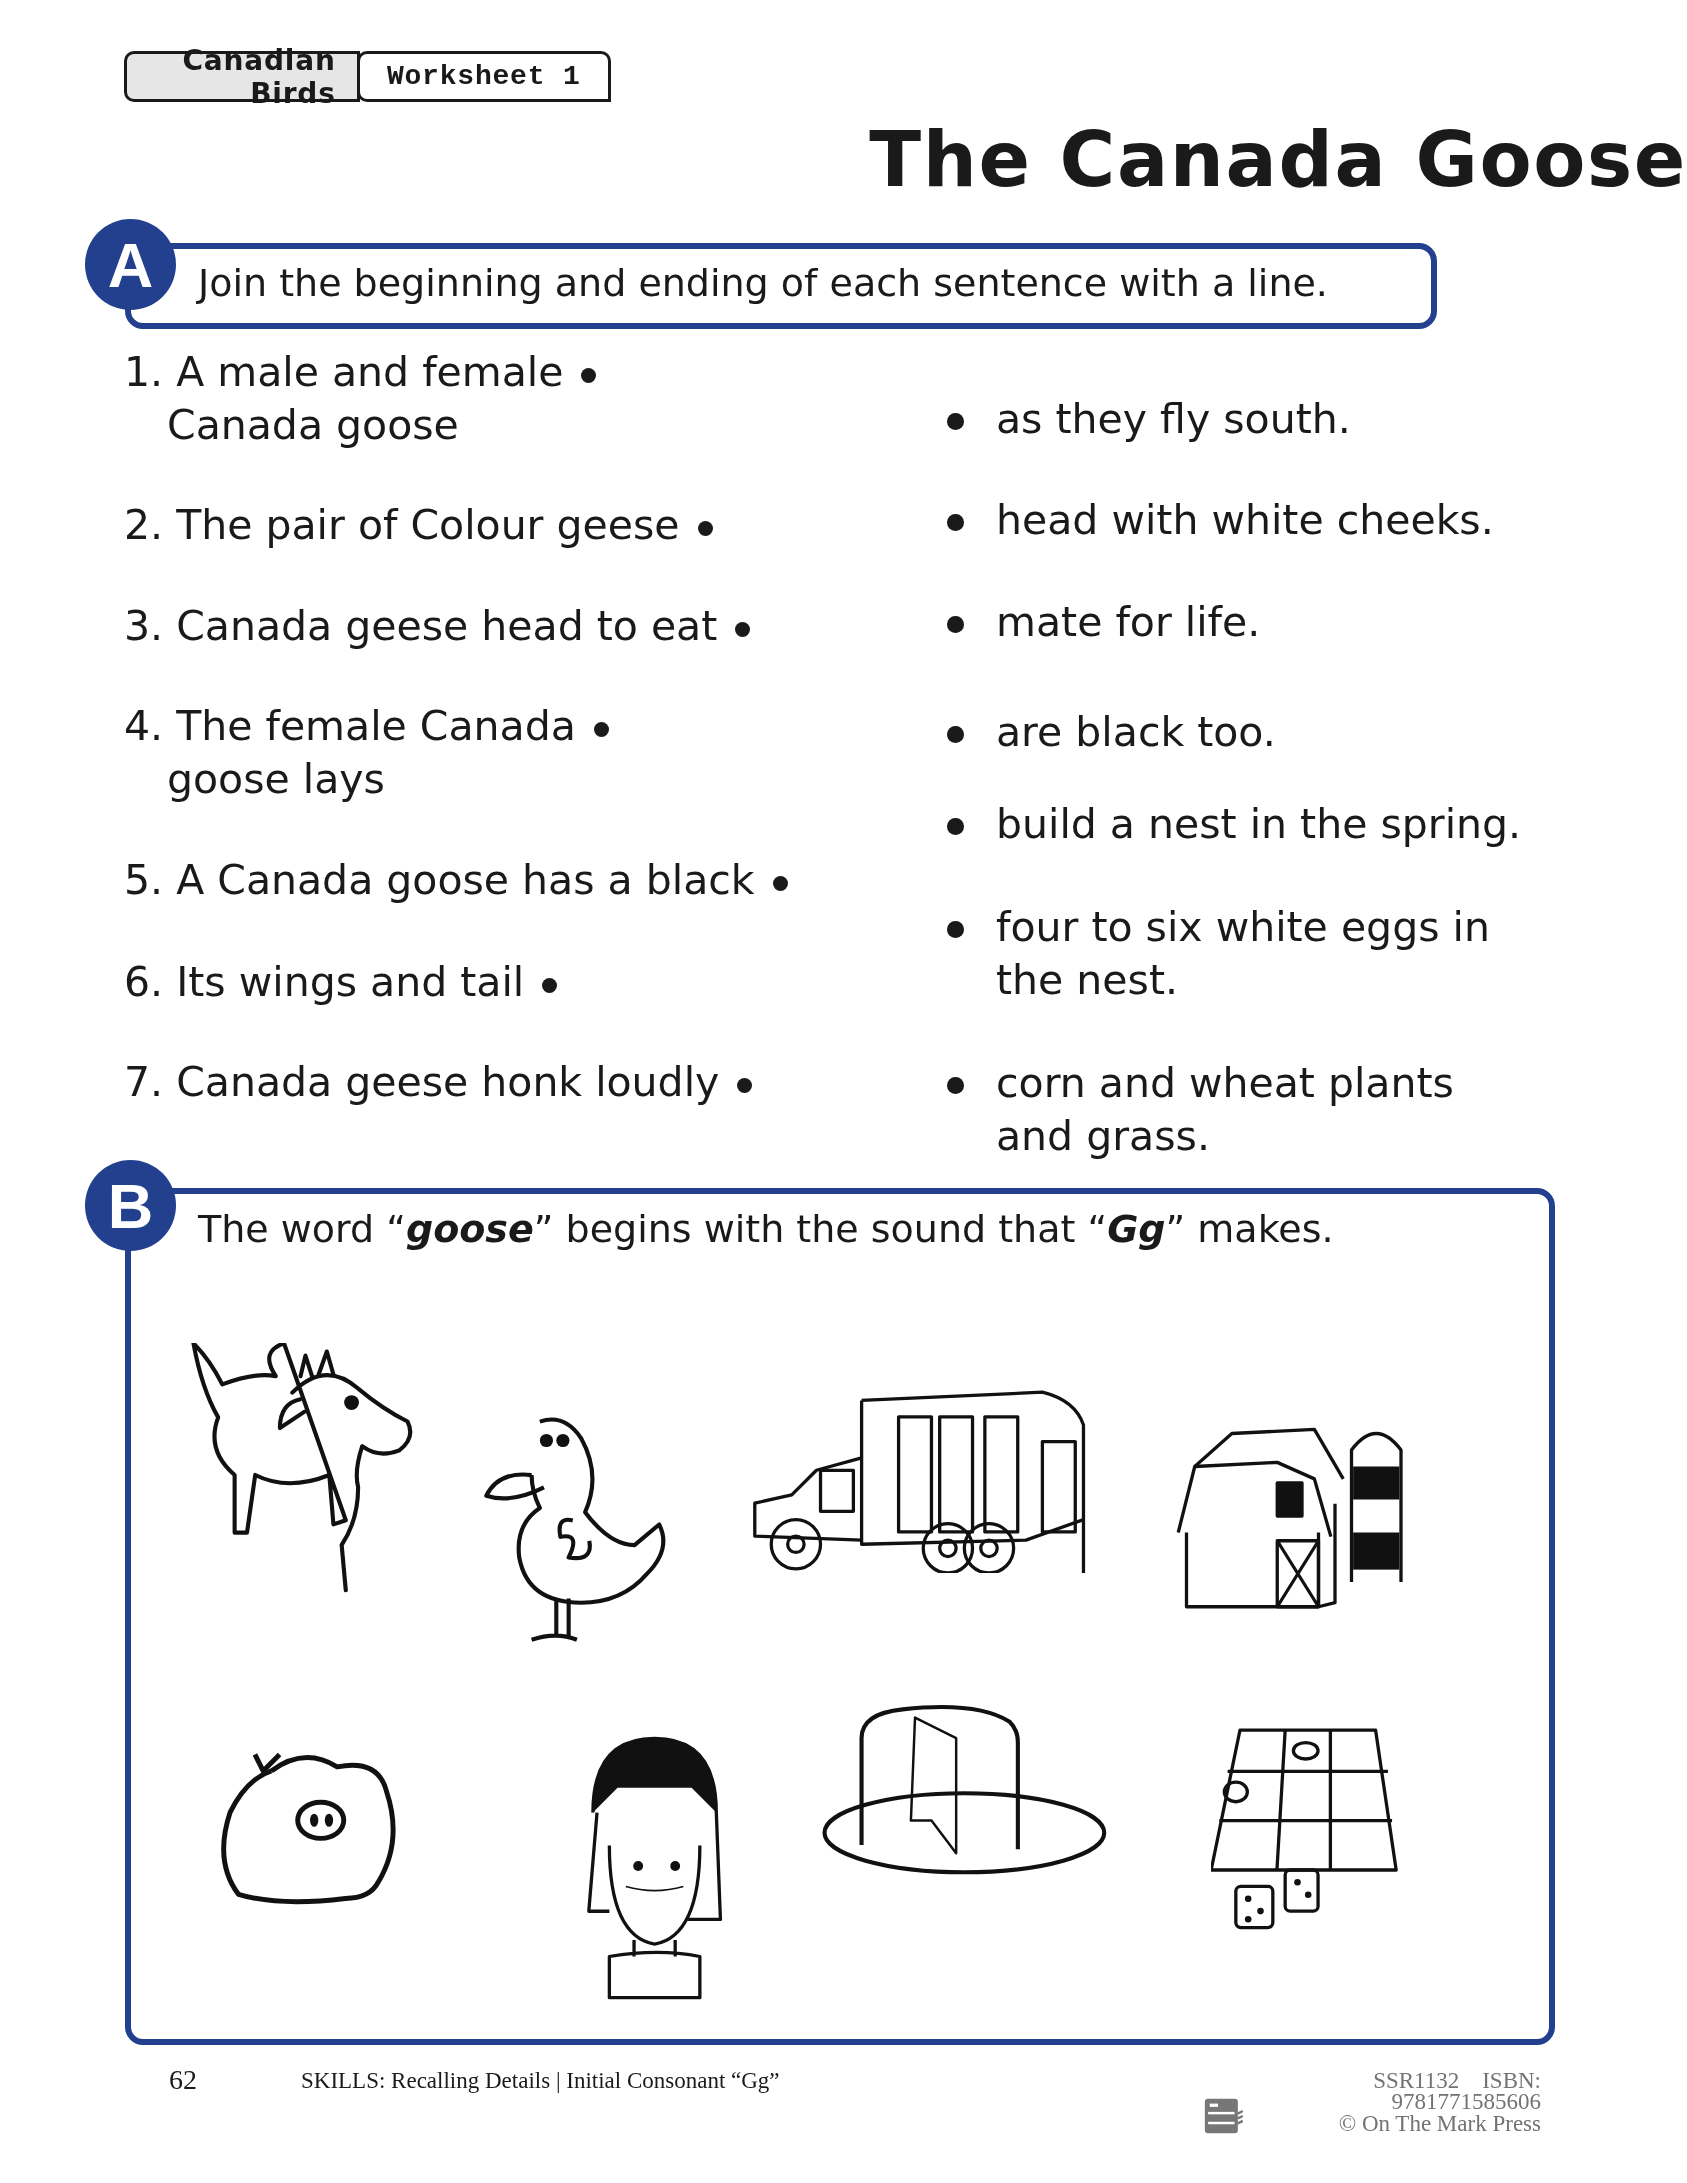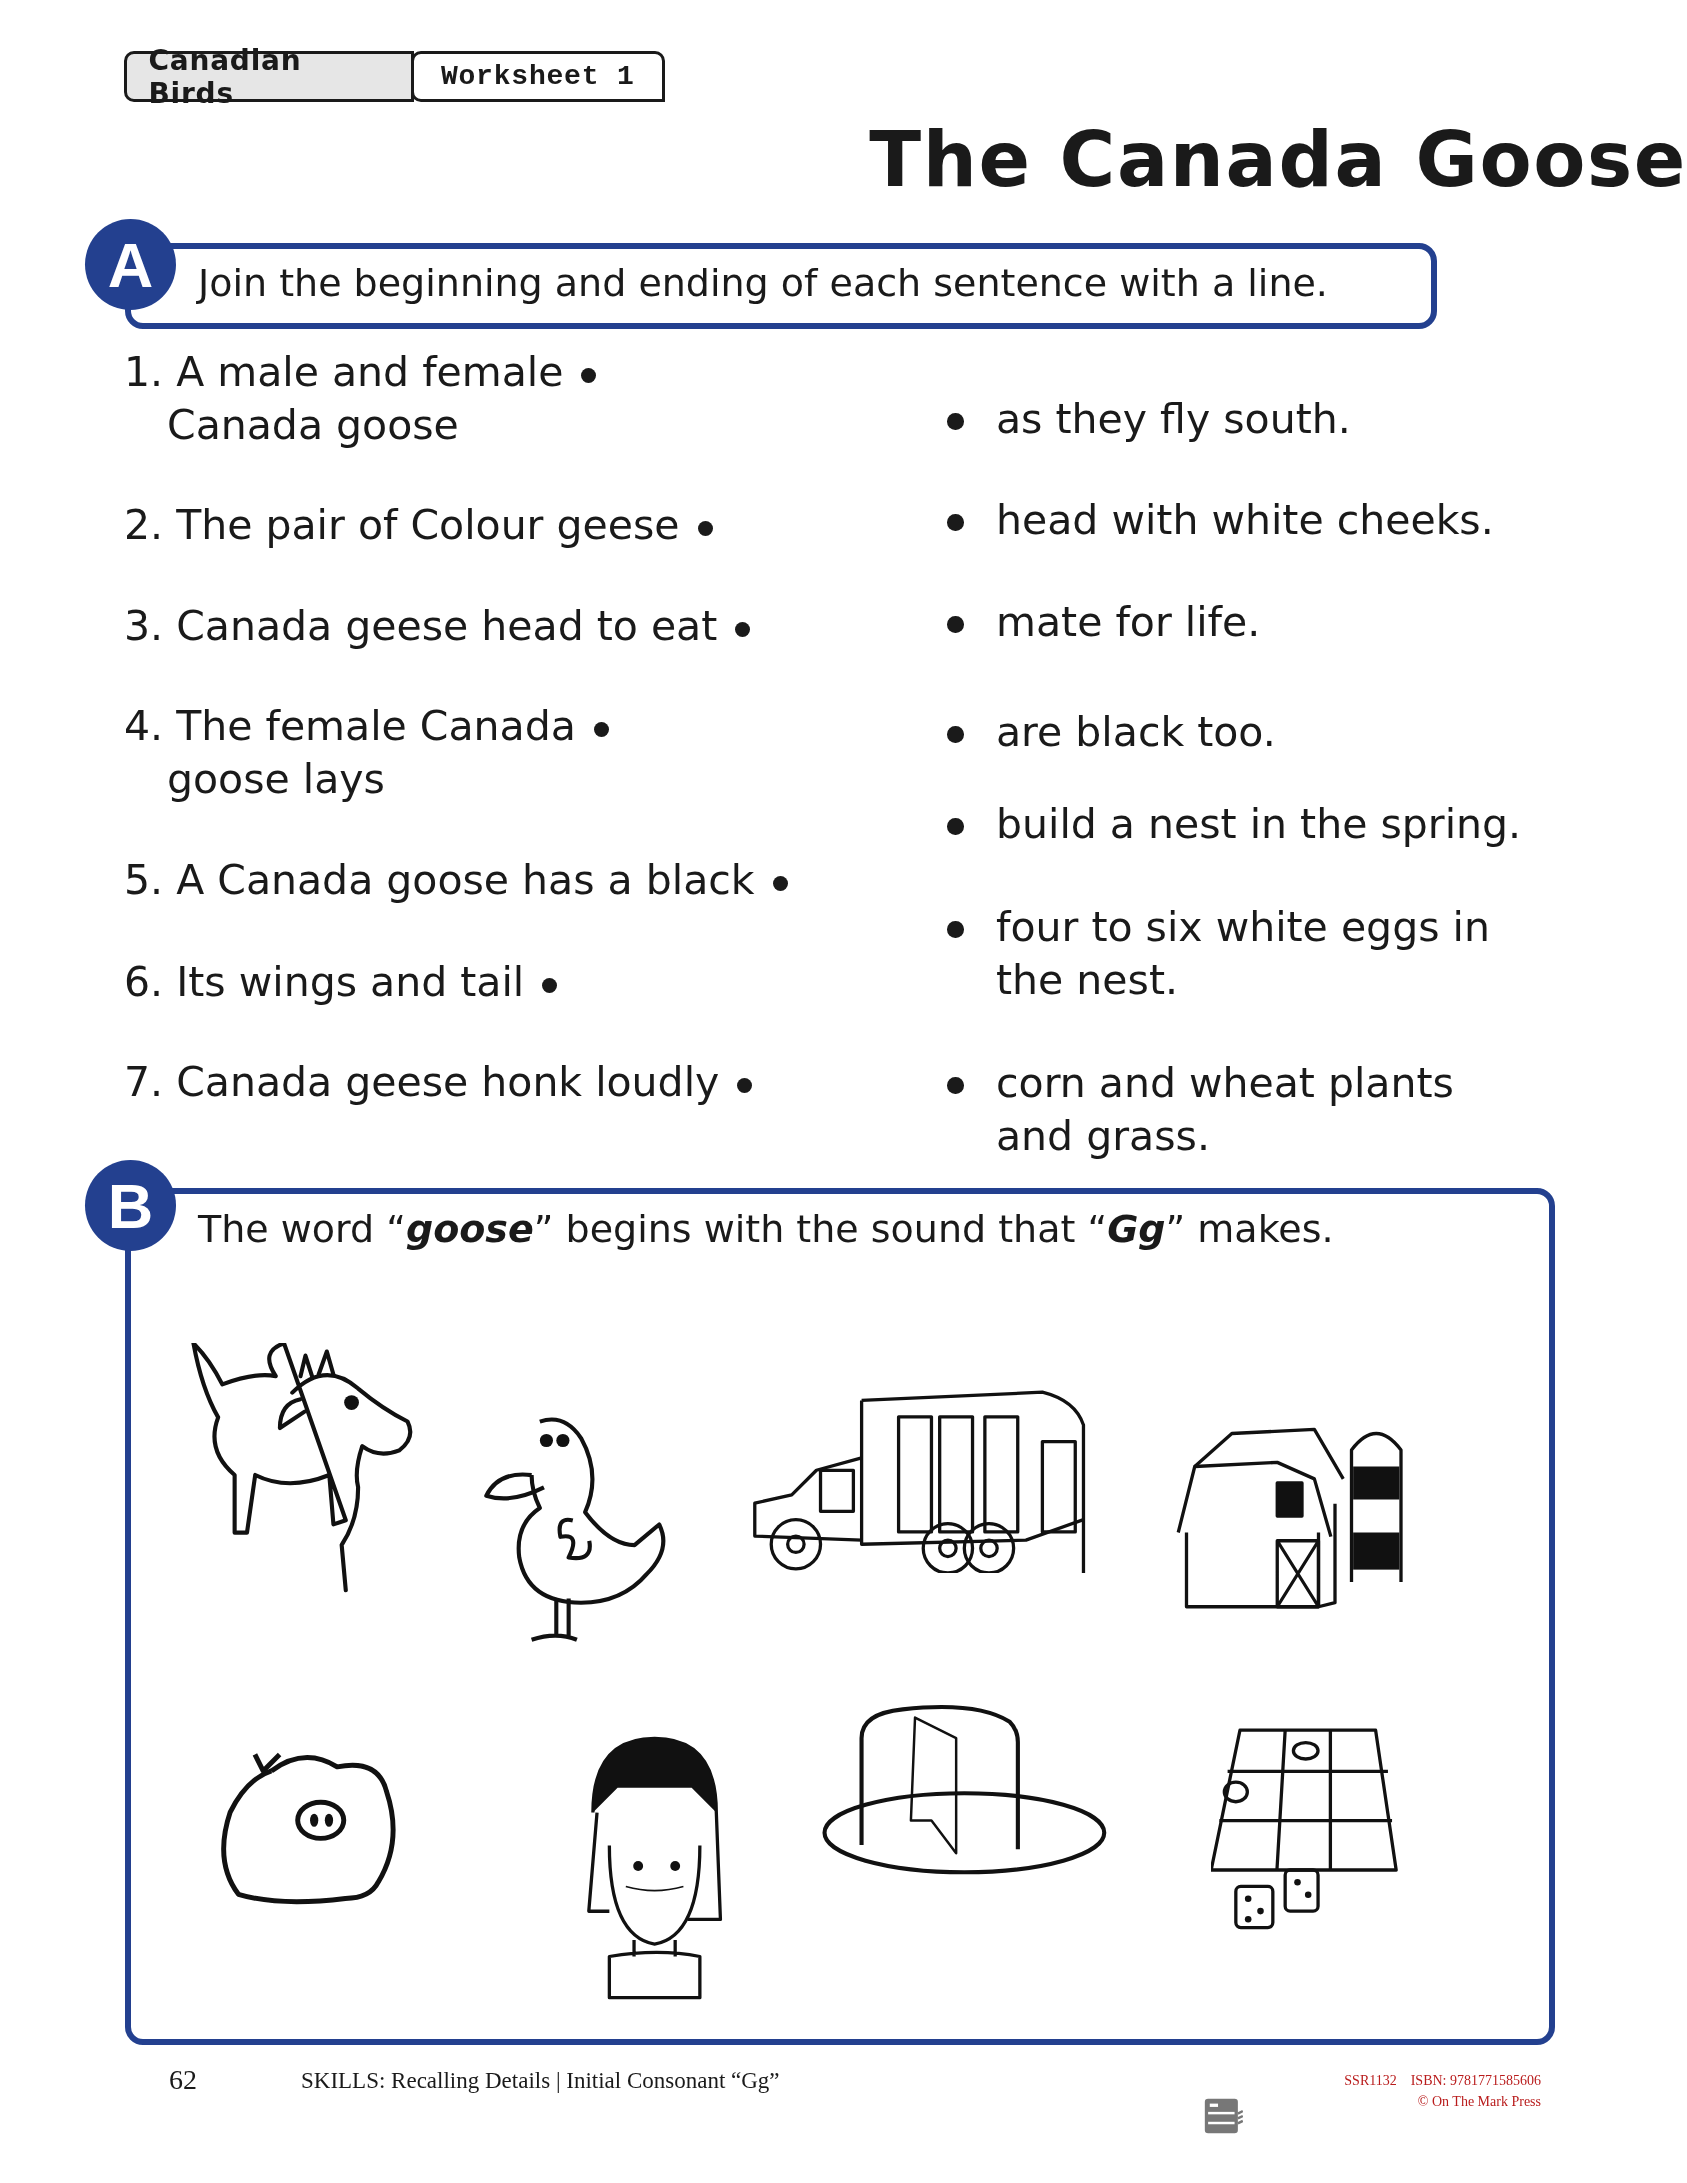--- a/index.html
+++ b/index.html
@@ -2,21 +2,21 @@
 <html style="font-size:13px"><head>
 <meta charset="utf-8">
 <style>
   html, body { margin: 0; padding: 0; background: #ffffff; }
   body { width: 1687px; height: 2183px; position: relative; overflow: hidden;
          font-family: "DejaVu Sans", sans-serif; color: #1a1a1a; }
 
   .tabs { position: absolute; left: 124px; top: 51px; height: 54px; display: flex; }
   .tab { height: 51px; border: 3.3px solid #1a1a1a; display: flex; align-items: center;
          padding: 0 21.4px; font-weight: bold; font-size: 28px; letter-spacing: 0.8px; box-sizing: border-box; }
-  .tab-cat { background: #e6e6e6; border-radius: 10px 0 0 10px; width: 290px; justify-content: center; }
+  .tab-cat { background: #e6e6e6; border-radius: 10px 0 0 10px; width: 236px; justify-content: center; text-align: right; }
   .tab-ws { background: #ffffff; border-radius: 10px 10px 0 10px; margin-left: -3.3px; width: 254px; justify-content: center; font-family: Liberation Mono, monospace; }
 
   .title { position: absolute; left: 0; width: 1687px; top: 115px; text-align: right;
            font-weight: bold; font-size: 76px; letter-spacing: 1.6px; }
 
   .box { position: absolute; border: 6.6px solid #23408f; border-radius: 18px; box-sizing: border-box; background: #fff; }
   .box-a { left: 125px; top: 243px; width: 1312px; height: 86px; border-top-left-radius: 0; }
   .box-b { left: 125px; top: 1188px; width: 1430px; height: 857px; border-top-left-radius: 0; }
 
   .badge { position: absolute; width: 91px; height: 91px; border-radius: 50%; background: #23408f;
@@ -35,21 +35,21 @@
   .item { position: absolute; font-size: 41px; line-height: 53px; white-space: nowrap; }
   .item .dot { display: inline-block; width: 15px; height: 15px; border-radius: 50%; background: #1a1a1a;
                vertical-align: middle; margin-left: 18px; }
   .item .cont { display: block; padding-left: 43px; }
   .ritem { position: absolute; font-size: 41px; line-height: 53px; padding-left: 49px; margin-top: 47px; }
   .ritem .dot { position: absolute; left: 0; top: 20px; width: 16.5px; height: 16.5px; border-radius: 50%; background: #1a1a1a; }
 
   .pic { position: absolute; }
   .footer-page { position: absolute; left: 169px; top: 2064px; font-family: "Liberation Serif", serif; font-size: 28px; }
   .footer-skills { position: absolute; left: 301px; top: 2068px; font-family: "Liberation Serif", serif; font-size: 23px; }
-  .footer-right { position: absolute; left: 1269px; top: 2070px; font-family: "Liberation Serif", serif; font-size: 14px; color: #b91c1c; text-align: right; width: 272px; line-height: 21.4px; }
+  .footer-right { position: absolute; left: 1269px; top: 2070px; font-family: "Liberation Serif", serif; font-size: 23px; color: #737373; text-align: right; width: 272px; line-height: 21.4px; }
   .footer-icon { position: absolute; left: 1203px; top: 2097px; }
 </style>
 </head>
 <body>
 
 <div class="tabs">
   <div class="tab tab-cat">Canadian Birds</div>
   <div class="tab tab-ws">Worksheet 1</div>
 </div>
 

